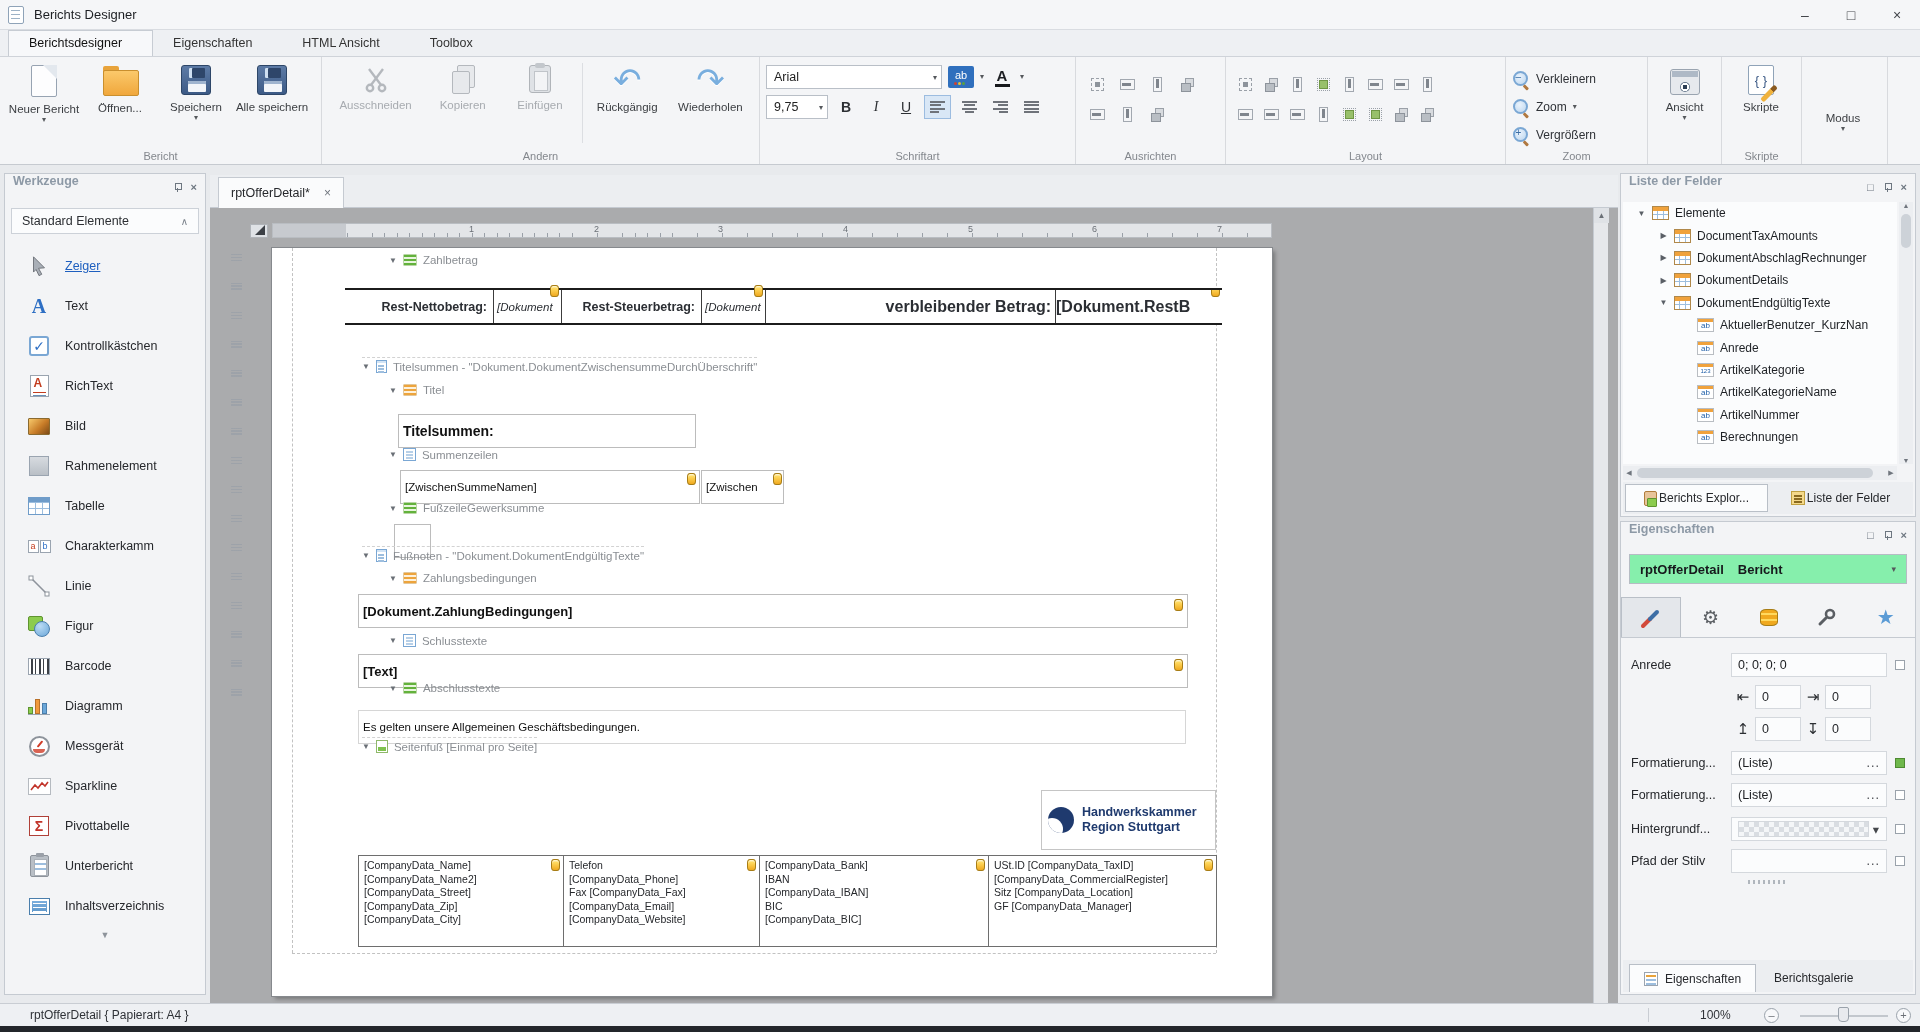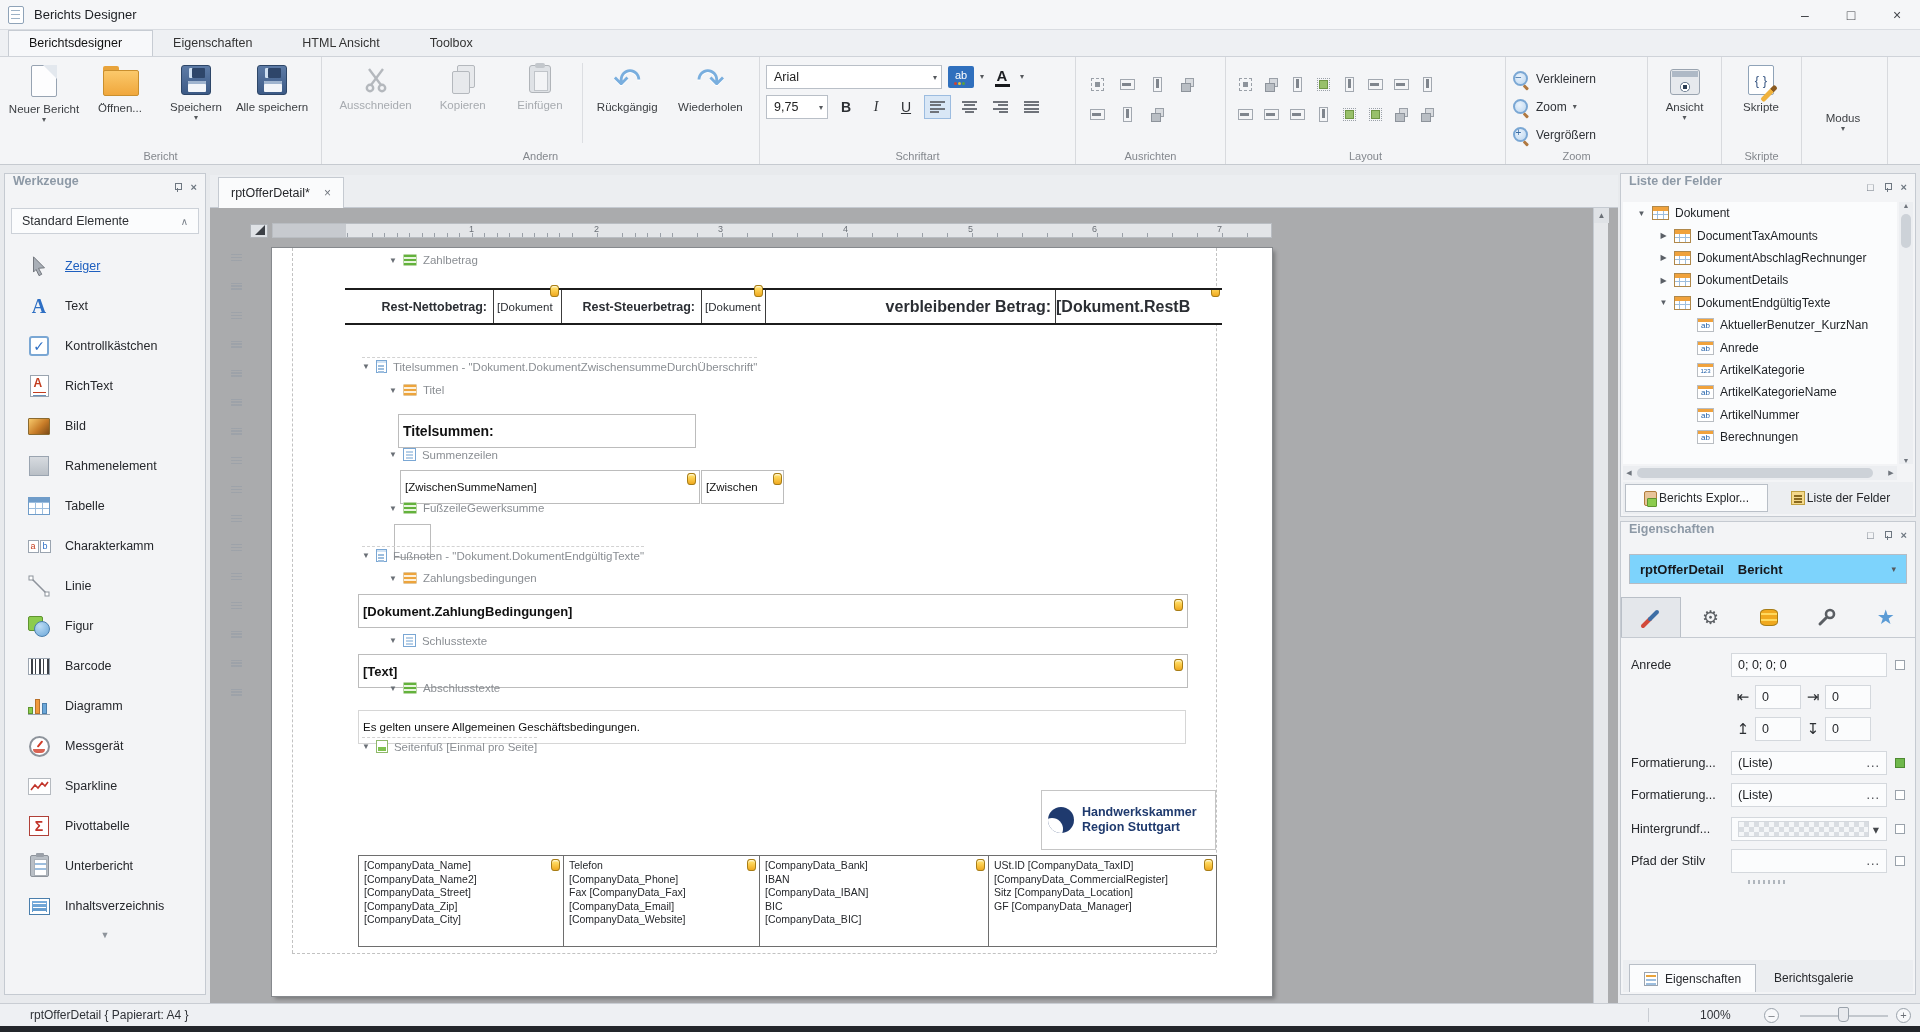--- a/index.html
+++ b/index.html
@@ -187,21 +187,21 @@
   .dashed-top { border-top:1px dashed #d2d2d2; }
 
   .fbox { position:absolute; background:#fff; border:1px solid #bcbcbc; font-size:11.5px; color:#111; display:flex; align-items:center; padding:16px 4px; white-space:nowrap; overflow:hidden; }
   .db { width:9px; height:12px; flex:none; background:linear-gradient(180deg,#ffd95e 25%,#f0a91f); border:1px solid #a87d15; border-radius:3px / 4px; box-shadow:inset 0 1.5px 0 #fff3c2; }
   .db.corner { position:absolute; top:-5px; }
 
   .totrow { position:absolute; left:73px; top:40px; width:877px; height:37px; border-top:2px solid #1c1c1c; border-bottom:2px solid #1c1c1c; display:flex; background:#fff; }
   .totrow .cell { position:relative; display:flex; align-items:center; height:100%; }
   .totrow .sep { border-left:1px solid #3c3c3c; }
   .tr-lbl { font-weight:bold; font-size:12.5px; justify-content:flex-end; padding-right:6px; }
-  .tr-val { font-size:11.5px; padding-left:3px; }
+  .tr-val { font-size:11.5px; padding-left:3px;font-style:italic; }
   .tr-big { font-weight:bold; font-size:16px; }
 
   .logo-box { position:absolute; left:769px; top:542px; width:175px; height:60px; background:#fff; border:1px solid #c5c5c5; display:flex; align-items:center; gap:8px; padding:0 6px; }
   .logo-mark { width:26px; height:26px; border-radius:50%; background:#1f3a6e; position:relative; overflow:hidden; flex:none; }
   .logo-mark::after { content:""; position:absolute; left:-7px; bottom:-7px; width:22px; height:22px; border-radius:50%; background:#fff; }
   .logo-text { color:#1f3a6e; font-weight:bold; font-size:12.5px; line-height:15px; }
 
   .company { position:absolute; left:86px; top:607px; width:859px; height:92px; border:1px solid #6e6e6e; display:flex; font-size:10.5px; color:#26282c; }
   .company .ccol { position:relative; padding:3px 5px; line-height:13.5px; border-right:1px solid #6e6e6e; overflow:hidden; }
   .company .ccol:last-child { border-right:none; }
@@ -228,21 +228,21 @@
   .fl-hscroll .thumb { position:absolute; left:14px; top:2px; right:24px; height:10px; background:#cdd2d8; border-radius:5px; }
   .fl-hscroll .a { position:absolute; top:0; width:12px; font-size:7px; color:#70767e; text-align:center; line-height:14px; }
   .fl-tabs { position:absolute; left:2px; right:2px; bottom:2px; height:32px; display:flex; align-items:center; gap:2px; padding:2px; background:#eceef1; }
   .fl-tab { flex:1; height:28px; display:flex; align-items:center; justify-content:center; gap:2px; font-size:12px; color:#26282c; }
   .fl-tab.boxed { background:#fbfcfd; border:1px solid #b9bfc7; }
   .mini-clip { width:13px; height:15px; background:#e8c49a; border:1px solid #b07c3c; border-radius:2px; position:relative; }
   .mini-clip::after { content:""; position:absolute; left:2px; bottom:-2px; width:8px; height:7px; background:#8ccc4e; border:1px solid #5f9430; border-radius:1px; }
   .mini-list { width:14px; height:14px; background:#f5d98a; border:1px solid #c0a040; position:relative; }
   .mini-list::after { content:""; position:absolute; left:2px; top:3px; right:2px; height:1.5px; background:#8a6a20; box-shadow:0 3px 0 #8a6a20, 0 6px 0 #8a6a20; }
 
-  .sel-combo { position:absolute; left:8px; top:32px; right:8px; height:30px; background:#7dd3fc; border:1px solid #b6bcc4; display:flex; align-items:center; gap:14px; padding:0 10px; font-weight:bold; font-size:13px; color:#16181c; }
+  .sel-combo { position:absolute; left:8px; top:32px; right:8px; height:30px; background:#86efac; border:1px solid #b6bcc4; display:flex; align-items:center; gap:14px; padding:0 10px; font-weight:bold; font-size:13px; color:#16181c; }
   .sel-combo .dd { margin-left:auto; font-size:9px; color:#55585c; }
   .ptabs { position:absolute; left:0px; top:72px; right:0px; height:44px; border-bottom:1px solid #c5cad1; display:flex; align-items:flex-end; }
   .ptab { flex:1; height:40px; display:flex; align-items:center; justify-content:center; }
   .ptab.sel { background:#e4e7eb; border:1px solid #b9bfc7; border-bottom:none; }
   .pt-gear { font-size:19px; color:#5a5e63; font-family:"DejaVu Sans",sans-serif; }
   .pt-star { font-size:20px; color:#5b9bd5; font-family:"DejaVu Sans",sans-serif; }
   .pt-db { width:18px; height:17px; background:repeating-linear-gradient(0deg,#f0a91f 0 4px,#ffd95e 4px 6px); border:1px solid #a87d15; border-radius:6px/4px; }
   .prow { position:absolute; left:10px; right:10px; height:26px; display:flex; align-items:center; font-size:12.5px; color:#26282c; }
   .prow .plabel { width:100px; flex:none; white-space:nowrap; overflow:hidden; }
   .prow .pval { flex:1; height:24px; background:#fbfcfd; border:1px solid #d4d8dd; display:flex; align-items:center; padding:0 6px; gap:4px; color:#1a1c1f; }
@@ -835,21 +835,21 @@
         <span class="tools">
           <span>□</span>
           <span class="pin"></span>
           <span>×</span>
         </span>
       </div>
       <div class="fl-tree">
         <div class="fl-row" style="padding-left:14px">
           <span class="fl-exp">▼</span>
             <span class="fl-tbl"></span>
-            <span>Dokument</span>
+            <span>Elemente</span>
         </div>
         <div class="fl-row" style="padding-left:36px">
           <span class="fl-exp">▶</span>
             <span class="fl-tbl"></span>
             <span>DocumentTaxAmounts</span>
         </div>
         <div class="fl-row" style="padding-left:36px">
           <span class="fl-exp">▶</span>
             <span class="fl-tbl"></span>
             <span>DokumentAbschlagRechnunger</span>

